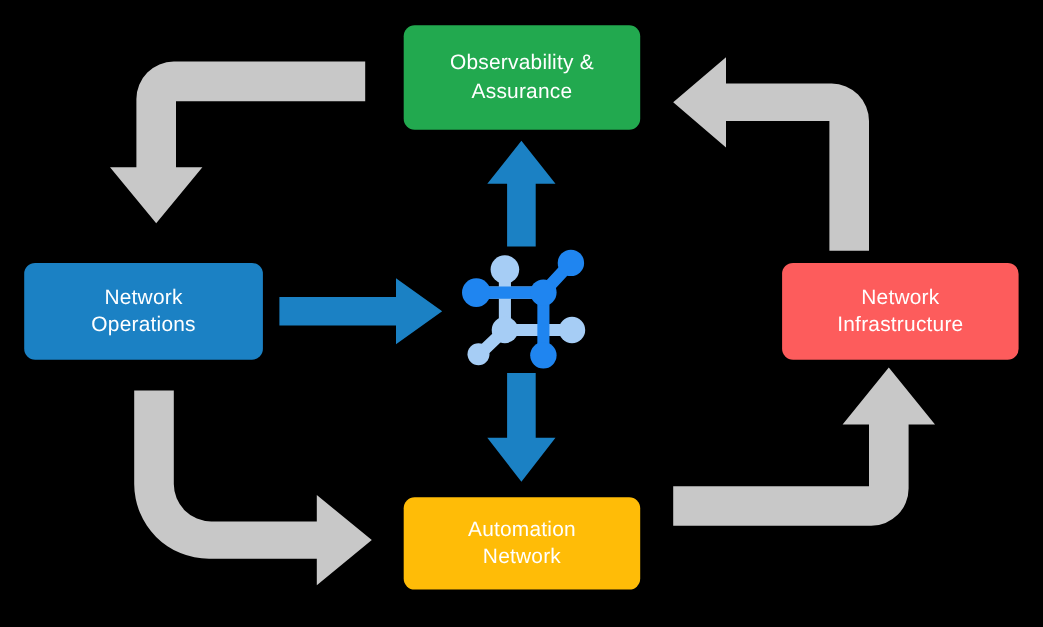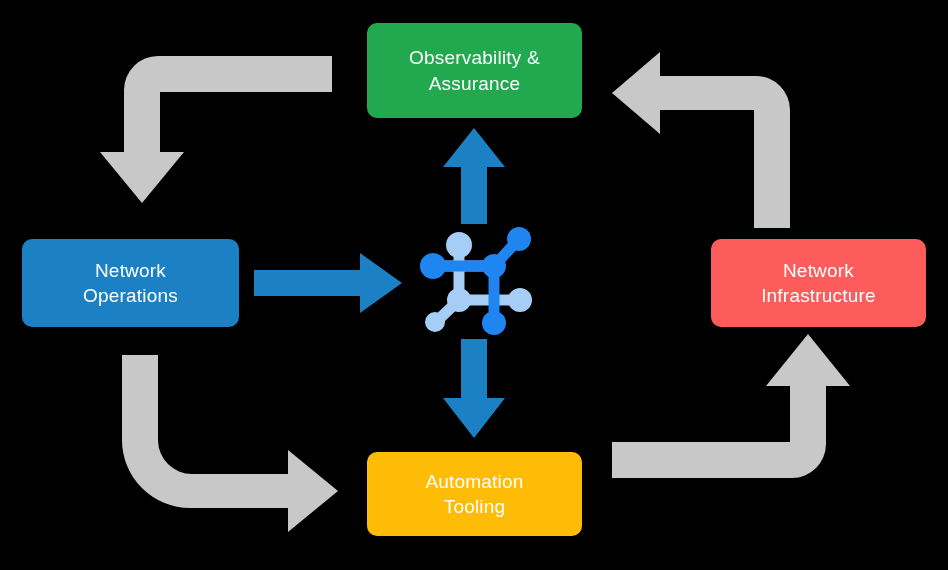--- a/index.html
+++ b/index.html
@@ -142,16 +142,16 @@
 Operations</span>
   </div>
 
   <div class="node-box" id="box-infrastructure">
     <span class="node-label">Network
 Infrastructure</span>
   </div>
 
   <div class="node-box" id="box-automation">
     <span class="node-label">Automation
-Tooling</span>
+Network</span>
   </div>
 
 </div>
 
 </body></html>

